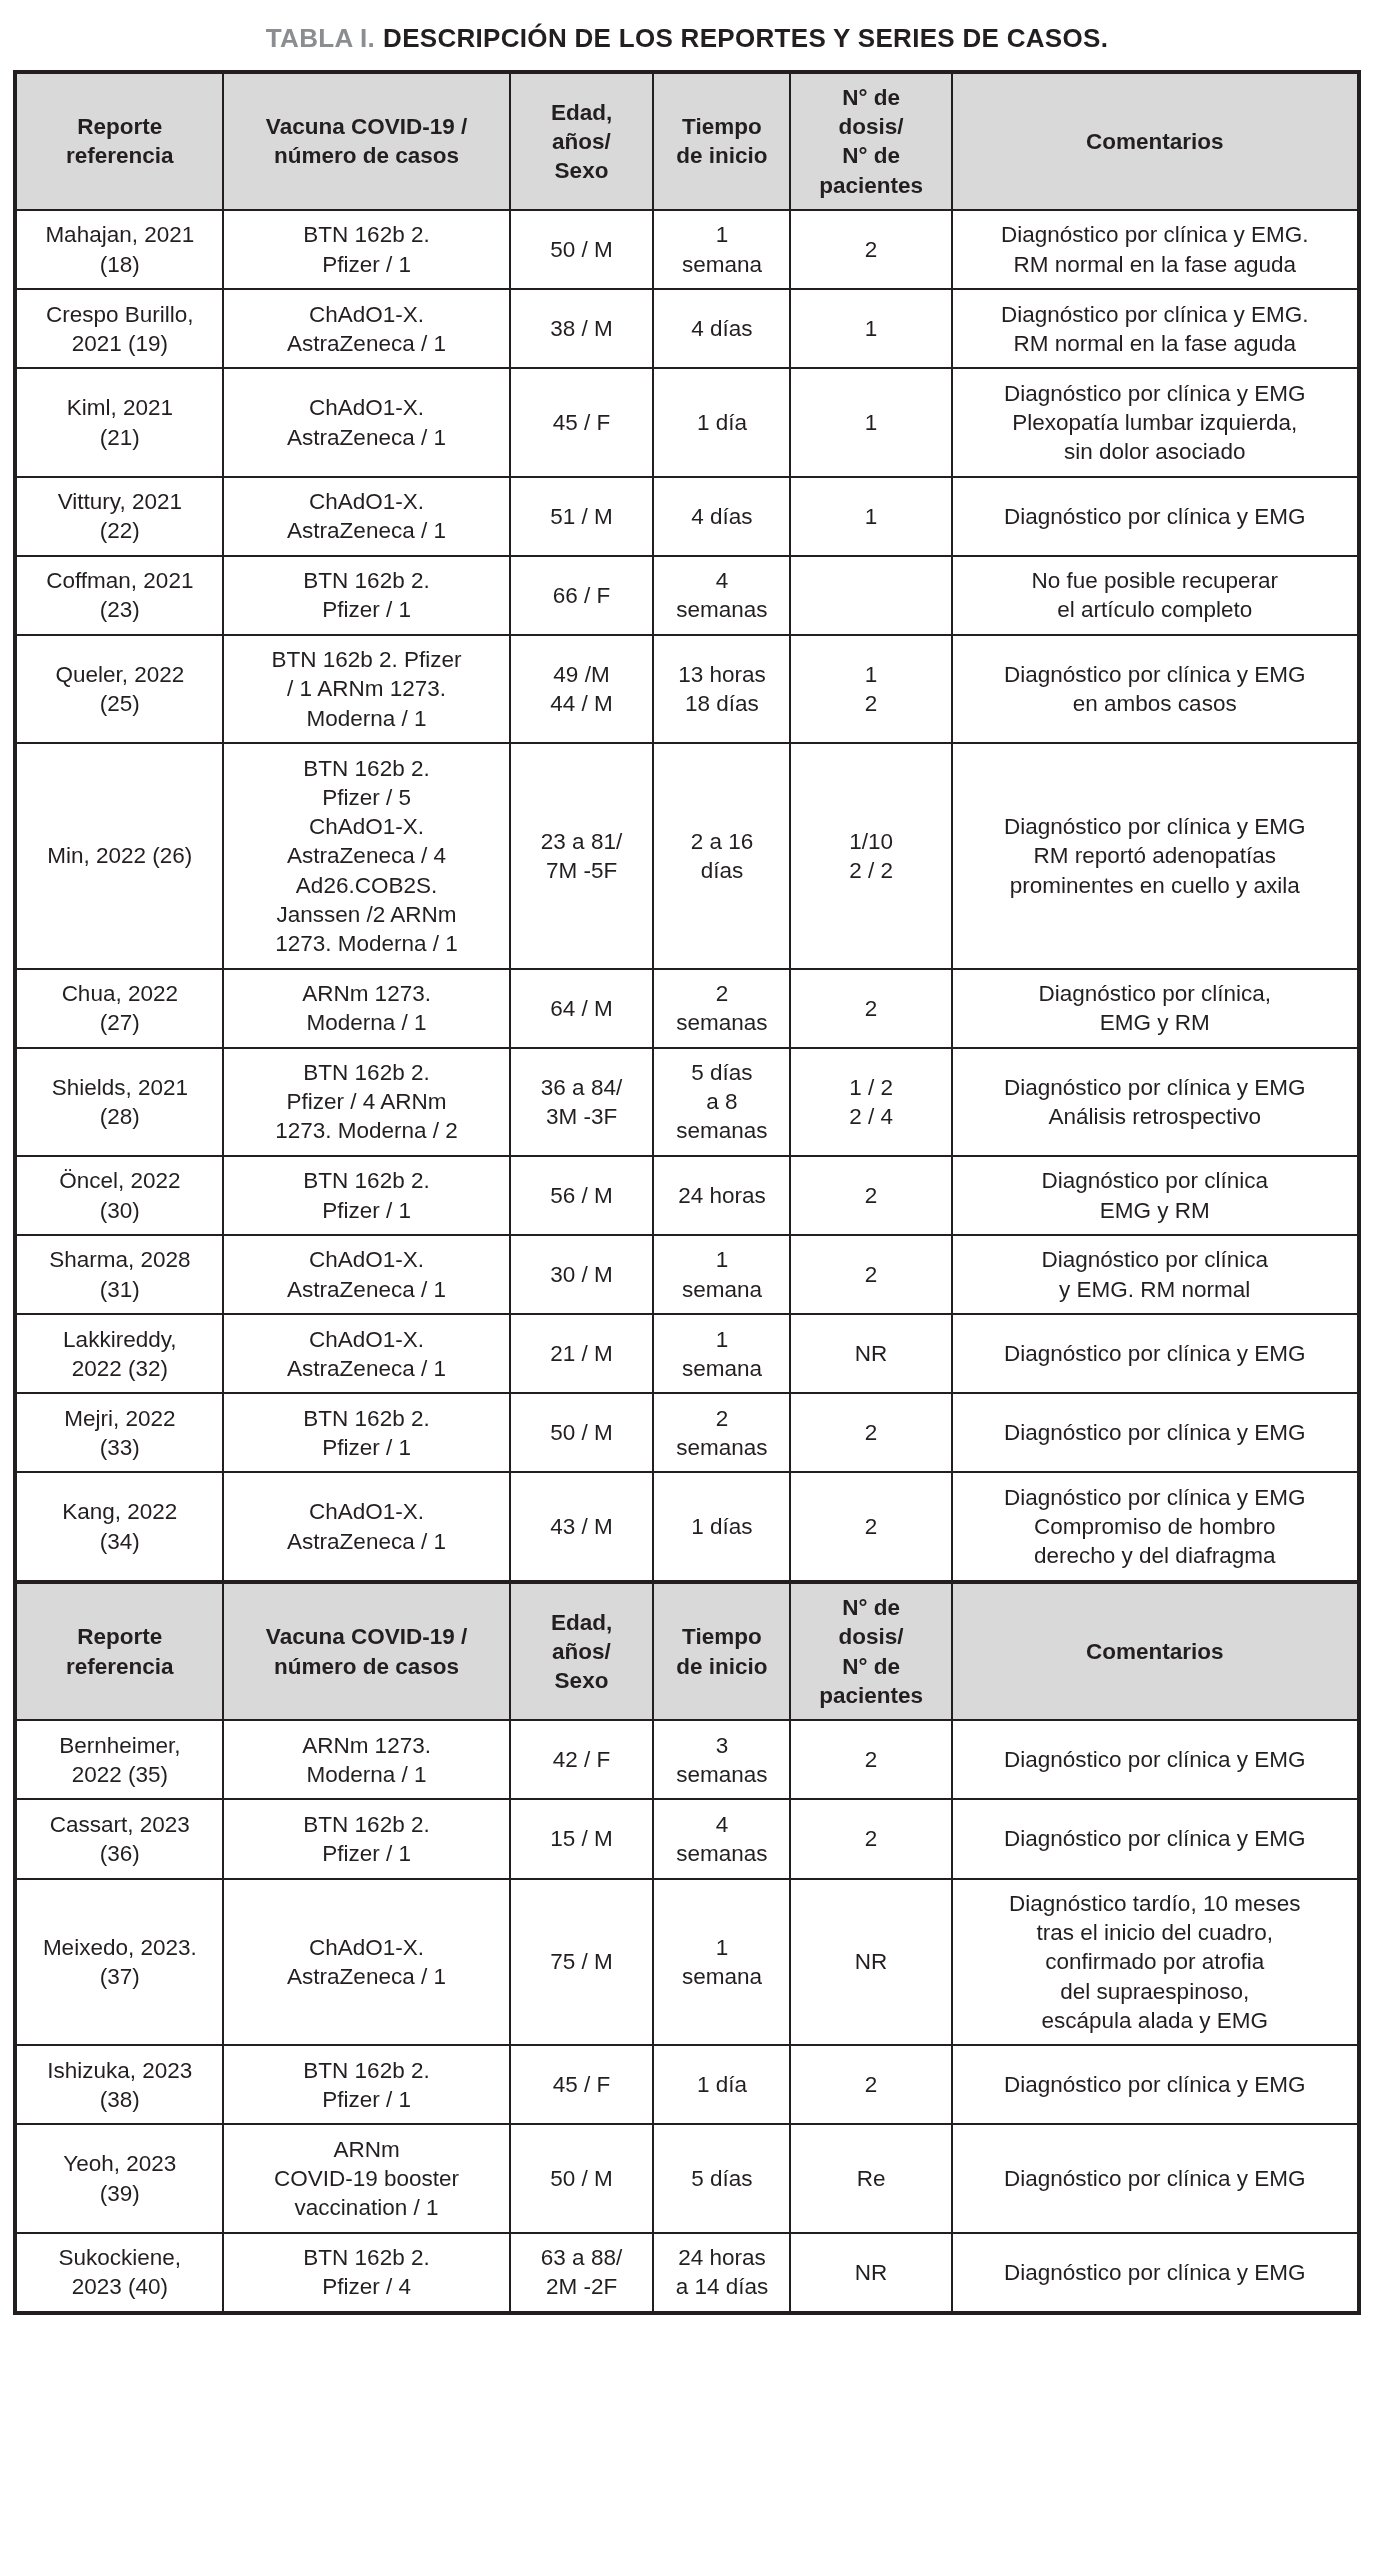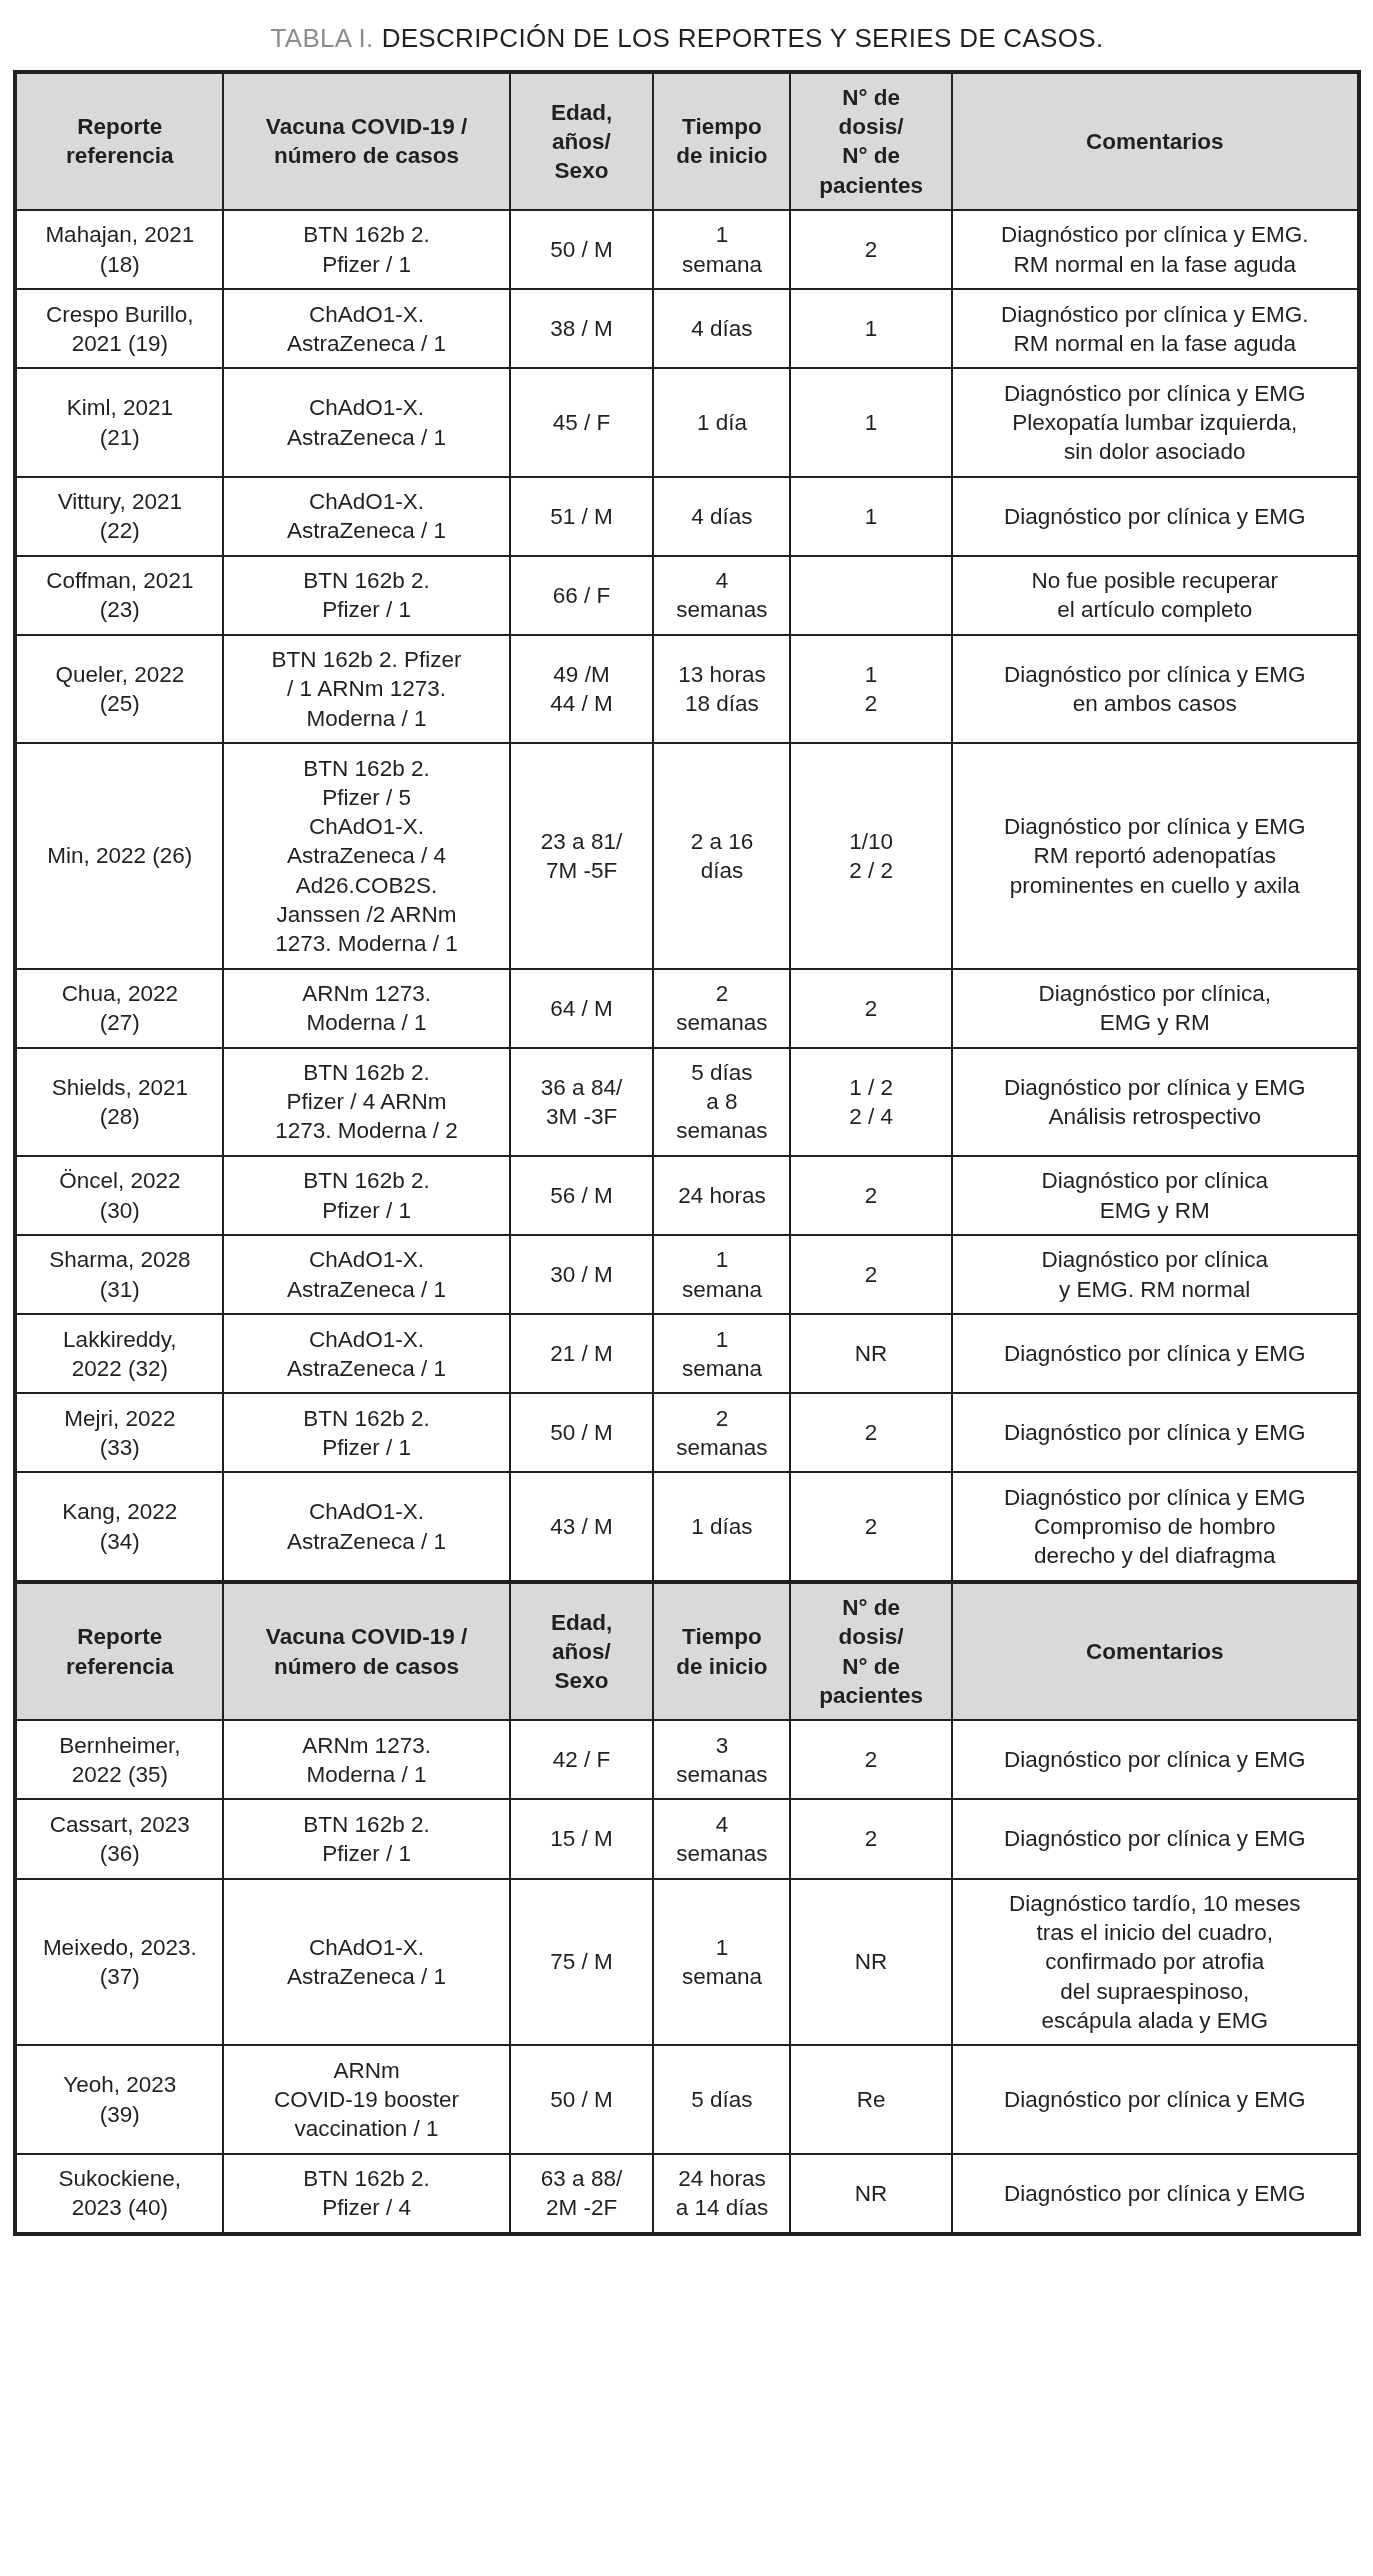--- a/index.html
+++ b/index.html
@@ -6,21 +6,21 @@
   body {
     width: 1374px;
     font-family: "Liberation Sans", sans-serif;
     color: var(--text, #231f20);
     -webkit-font-smoothing: antialiased;
   }
   .page { padding: 20px 13.2px 16px 13.2px; box-sizing: border-box; }
   .title {
     text-align: center;
     font-size: 26px;
-    font-weight: normal;
+    font-weight: bold;
     letter-spacing: 0.3px;
     margin: 2.6px 0 16px 0;
     color: var(--text, #231f20);
   }
   .title .title-label { color: var(--title-label, #8b8d90); margin-right: 8px; }
   table.cases {
     width: 100%;
     border-collapse: collapse;
     table-layout: fixed;
     border: 4px solid var(--border, #231f20);
@@ -300,20 +300,30 @@
           <td>1
 semana</td>
           <td>NR</td>
           <td>Diagnóstico tardío, 10 meses
 tras el inicio del cuadro,
 confirmado por atrofia
 del supraespinoso,
 escápula alada y EMG</td>
         </tr>
         <tr>
+          <td>Ishizuka, 2023
+(38)</td>
+          <td>BTN 162b 2.
+Pfizer / 1</td>
+          <td>45 / F</td>
+          <td>1 día</td>
+          <td>2</td>
+          <td>Diagnóstico por clínica y EMG</td>
+        </tr>
+        <tr>
           <td>Yeoh, 2023
 (39)</td>
           <td>ARNm
 COVID-19 booster
 vaccination / 1</td>
           <td>50 / M</td>
           <td>5 días</td>
           <td>Re</td>
           <td>Diagnóstico por clínica y EMG</td>
         </tr>

